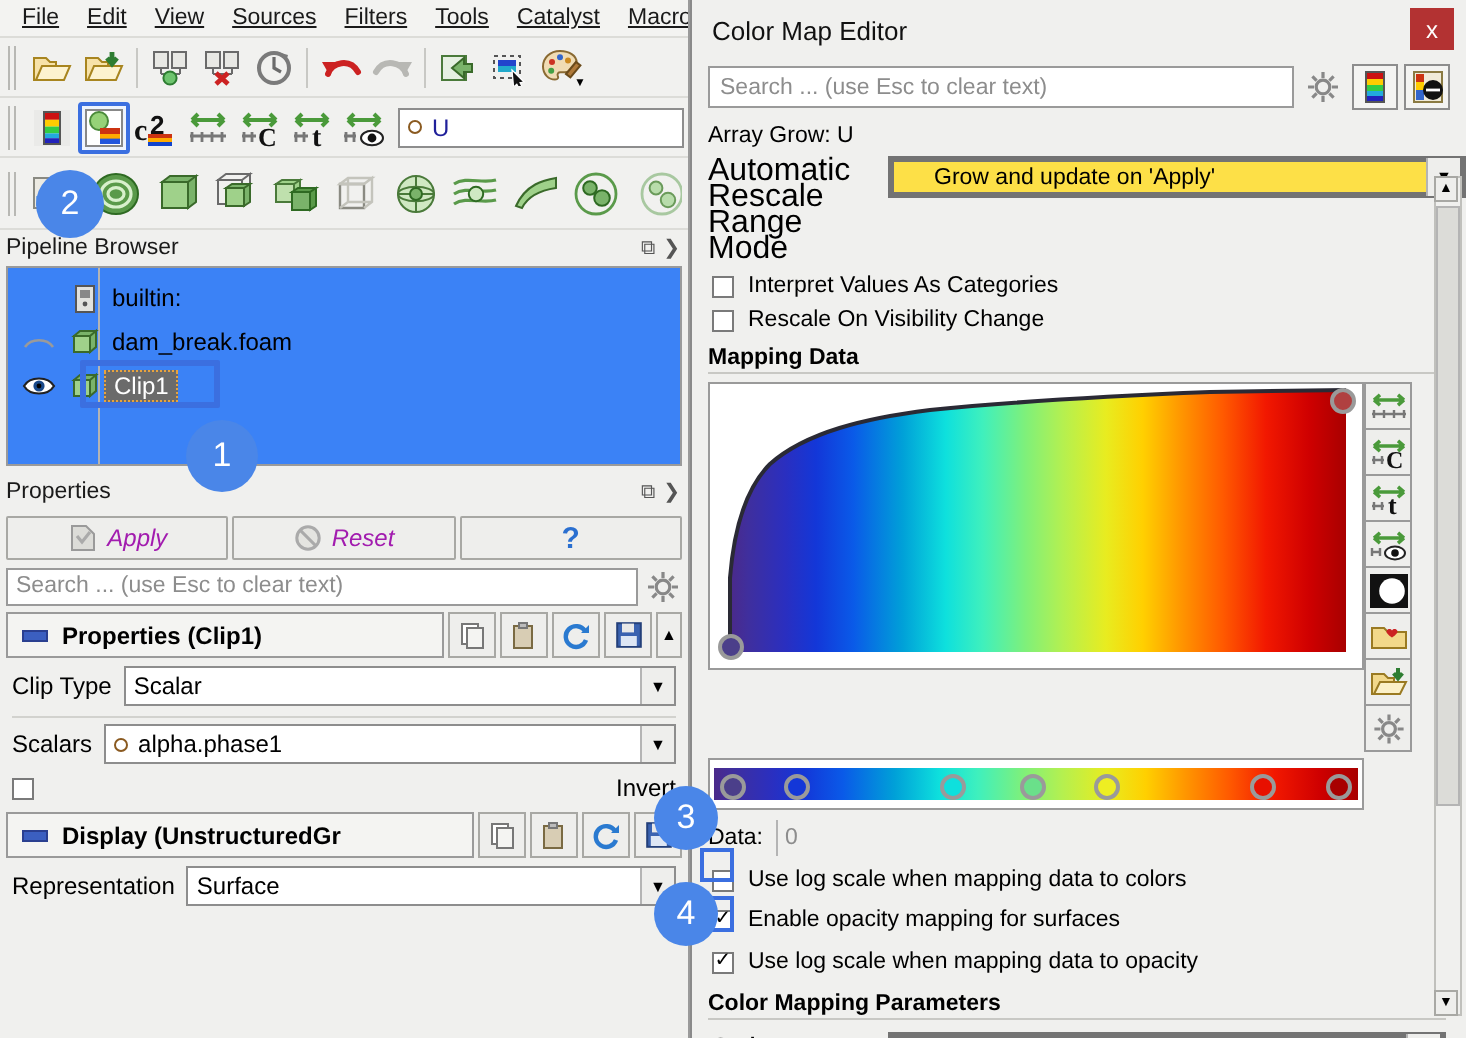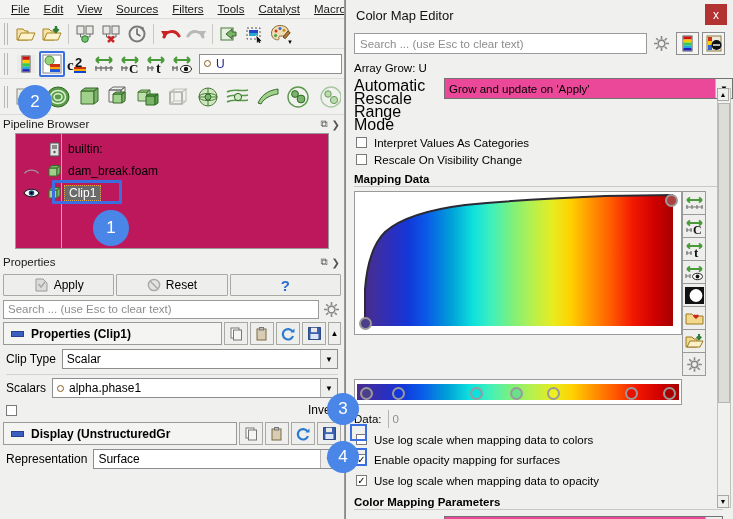--- a/index.html
+++ b/index.html
@@ -67,21 +67,21 @@
   
   .panel-title {
     height:18px; display:flex; align-items:center; justify-content:space-between;
     padding:0 4px 0 3px; font-size:11.5px; color:#1a1a1a;
     background:#f0f0ee;
   }
   .panel-title .dock-btns { display:flex; gap:4px; align-items:center; color:#555; font-size:10px; }
 
   
   #pipeline-box {
-    margin:0 15px; height:116px; background:#be185d; border:1px solid #9a9a9a;
+    margin:0 3px; height:100px; background:#3b82f6; border:1px solid #9a9a9a;
     position:relative; overflow:hidden;
   }
   .pl-row { height:22px; display:flex; align-items:center; padding-left:4px; position:relative; }
   .pl-eye { width:22px; height:18px; display:flex; align-items:center; justify-content:center; flex:0 0 auto; }
   .pl-icon { width:20px; height:18px; display:flex; align-items:center; justify-content:center; margin-left:24px; flex:0 0 auto;}
   .pl-label { font-size:12px; padding-left:4px; white-space:nowrap; }
   .pl-label.selected {
     background:#6b6b6b; color:#fff; border:1px dotted #e8a33d; padding:0 4px;
   }
   .tree-line {
@@ -92,21 +92,21 @@
     border:3px solid #3b6fe0; border-radius:1px; pointer-events:none;
   }
 
   
   #props-btnrow { display:flex; gap:2px; padding:3px 3px 2px 3px; }
   .pbtn {
     flex:1 1 0; height:22px; border:1px solid #a8a8a4; background:#eeeeec;
     display:flex; align-items:center; justify-content:center; gap:5px;
     font-size:12px; border-radius:1px;
   }
-  .pbtn.disabled { color:#000000; }
+  .pbtn.disabled { color:#a21caf;font-style:italic; }
   .pbtn .qm { color:#2a6fd0; font-weight:bold; font-size:15px; }
 
   .searchbar { display:flex; align-items:center; gap:2px; padding:1px 3px 2px 3px; }
   .searchbar input {
     flex:1 1 auto; height:19px; border:1px solid #9a9a9a; background:#fff;
     font-size:11.5px; padding:0 4px; font-family:"Liberation Sans",sans-serif; color:#111;
   }
   .searchbar input::placeholder { color:#8d8d8d; }
   .gear-btn { width:20px; height:20px; display:flex; align-items:center; justify-content:center; }
 
@@ -186,28 +186,28 @@
     width:23px; height:23px; border:1px solid #8d8d8d; background:#f4f4f2;
     display:flex; align-items:center; justify-content:center; flex:0 0 auto;
   }
   .cme-icbtn.plain { border:none; background:transparent; }
 
   .cme-body { padding:0 0 0 8px; position:relative; }
   .arrname { font-size:11.5px; padding:3px 0 4px 0; }
   .ars-row { display:flex; align-items:flex-start; gap:4px; padding-bottom:3px; }
   .ars-lbl { width:86px; font-size:16px; line-height:13px; padding-top:1px; }
   .ars-combo {
-    flex:1 1 auto; height:21px; border:1px solid #737373; background:#ec4899;
-    display:flex; align-items:center; padding-left:4px; font-size:11.5px;
+    flex:1 1 auto; height:21px; border:3px solid #737373; background:#fde047;
+    display:flex; align-items:center; padding-left:20px; font-size:11.5px;
   }
   .ars-combo .arrow {
     margin-left:auto; width:17px; height:19px; background:#eeeeec;
     border-left:1px solid #b4b4b4; display:flex; align-items:center; justify-content:center; font-size:8px;
   }
-  .cme-chk-row { display:flex; gap:7px; padding:3px 0 2px 2px; font-size:11.5px; }
+  .cme-chk-row { display:flex; align-items:center; gap:7px; padding:3px 0 2px 2px; font-size:11.5px; }
   .hdr2 { font-size:11.5px; font-weight:bold; padding:5px 0 1px 0; border-bottom:1px solid #c8c8c4; margin-right:10px;}
 
   
   #mapwrap { display:flex; gap:0; padding-top:4px; }
   #mapgraph {
     width:328px; height:144px; background:#fff; border:1px solid #9a9a9a;
     position:relative; overflow:hidden;
   }
   .rainbow {
     position:absolute; left:0; right:0; top:0; bottom:0;

